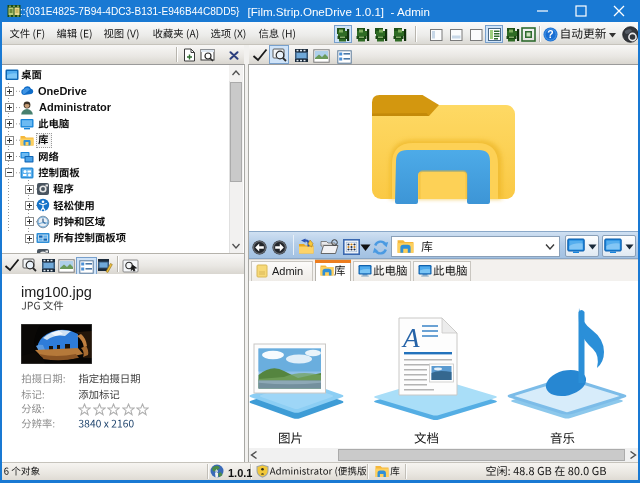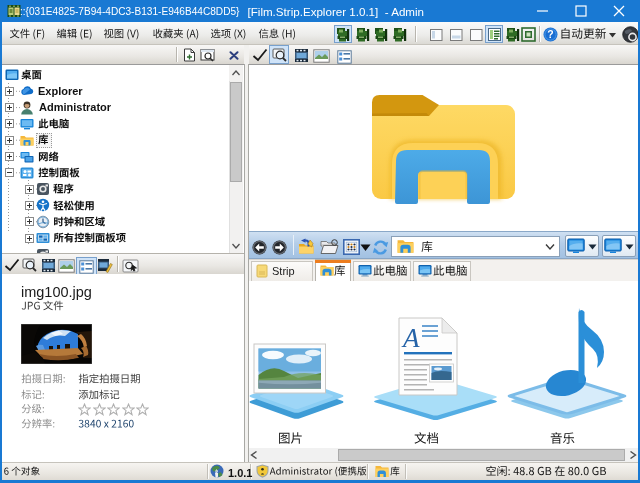--- a/index.html
+++ b/index.html
@@ -13,21 +13,21 @@
 <rect x="2" y="1.6" width="2" height="1.2" fill="#8fae5f"></rect>
     <rect x="6" y="1.6" width="2" height="1.2" fill="#8fae5f"></rect>
     <rect x="10" y="1.6" width="2" height="1.2" fill="#8fae5f"></rect>
 <rect x="2" y="11.4" width="2" height="1.2" fill="#8fae5f"></rect>
     <rect x="6" y="11.4" width="2" height="1.2" fill="#8fae5f"></rect>
     <rect x="10" y="11.4" width="2" height="1.2" fill="#8fae5f"></rect>
 <rect x="2.5" y="5" width="3" height="4" fill="#6a8a3a"></rect>
     <rect x="8.5" y="5" width="3" height="4" fill="#c8b860"></rect>
 </svg>
 <div style="position:absolute;left:20px;top:6px;font:10.1px 'Liberation Sans',sans-serif;color:#fff;white-space:pre">::{031E4825-7B94-4DC3-B131-E946B44C8DD5}</div>
-<div style="position:absolute;left:247.5px;top:5.3px;font:11.6px 'Liberation Sans',sans-serif;color:#fff;white-space:pre">[Film.Strip.Explorer 1.0.1]  - Admin</div>
+<div style="position:absolute;left:247.5px;top:5.3px;font:11.6px 'Liberation Sans',sans-serif;color:#fff;white-space:pre">[Film.Strip.OneDrive 1.0.1]  - Admin</div>
 <svg class="abs" style="left:536px;top:0" width="104" height="22" viewBox="0 0 104 22" fill="none" stroke="#fff">
     <line x1="1" y1="11" x2="12" y2="11" stroke-width="1.2"></line>
     <rect x="40" y="6" width="10" height="10" stroke-width="1.2"></rect>
     <path d="M78 6 L88 16 M88 6 L78 16" stroke-width="1.3"></path>
   </svg>
 <div style="position:absolute;left:0px;top:22px;width:640px;height:23px;background:linear-gradient(#fafafa,#ececea 60%,#dbd9d4);border-bottom:1px solid #c6c3bc"></div>
 <div style="position:absolute;left:9px;top:25.8px;width:37px;height:15px">
     <svg width="37" height="15" viewBox="0 -11.7 37 15.4" style="position:absolute;overflow:visible" fill="#1a1a1a">
       <g transform="translate(0.0,0) scale(0.01060,-0.01060)">
         <path d="M423 823C453 774 485 707 497 666L580 693C566 734 531 799 501 847ZM50 664V590H206C265 438 344 307 447 200C337 108 202 40 36 -7C51 -25 75 -60 83 -78C250 -24 389 48 502 146C615 46 751 -28 915 -73C928 -52 950 -20 967 -4C807 36 671 107 560 201C661 304 738 432 796 590H954V664ZM504 253C410 348 336 462 284 590H711C661 455 592 344 504 253Z"></path>
@@ -298,21 +298,21 @@
   </div>
 <svg class="abs" style="left:4.5px;top:86.8px" width="9" height="9" viewBox="0 0 9 9">
     <rect x="0.5" y="0.5" width="8" height="8" fill="#fff" stroke="#8a8a8a"></rect>
     <line x1="2" y1="4.5" x2="7" y2="4.5" stroke="#333" stroke-width="1"></line>
     <line x1="4.5" y1="2" x2="4.5" y2="7" stroke="#333" stroke-width="1"></line>
   </svg>
 <svg class="abs" style="left:20px;top:84.3px" width="14" height="14" viewBox="0 0 14 14">
     <path d="M4 11 a3 3 0 0 1 -0.5 -5.9 A4 4 0 0 1 11 4.8 a2.6 2.6 0 0 1 0.3 5.1 Z" fill="#0f6cc8"></path>
     <path d="M4.2 10.2 a2.4 2.4 0 0 1 0 -4.6 A3.2 3.2 0 0 1 10 5.5" fill="#3f94e4"></path>
   </svg>
-<div style="position:absolute;left:38px;top:84.8px;font:700 11px 'Liberation Sans',sans-serif;color:#111;white-space:pre">Explorer</div>
+<div style="position:absolute;left:38px;top:84.8px;font:700 11px 'Liberation Sans',sans-serif;color:#111;white-space:pre">OneDrive</div>
 <svg class="abs" style="left:4.5px;top:103.1px" width="9" height="9" viewBox="0 0 9 9">
     <rect x="0.5" y="0.5" width="8" height="8" fill="#fff" stroke="#8a8a8a"></rect>
     <line x1="2" y1="4.5" x2="7" y2="4.5" stroke="#333" stroke-width="1"></line>
     <line x1="4.5" y1="2" x2="4.5" y2="7" stroke="#333" stroke-width="1"></line>
   </svg>
 <svg class="abs" style="left:20px;top:100.6px" width="14" height="14" viewBox="0 0 14 14">
     <circle cx="7" cy="4" r="3.4" fill="#3f3428"></circle>
     <path d="M1.2 13.5 a5.8 5.4 0 0 1 11.6 0 Z" fill="#47806e"></path>
     <circle cx="7" cy="4.6" r="2.4" fill="#c89e78"></circle>
     <path d="M3.8 4.2 q3 -2.6 6.4 0 l-0.4 -2 q-2.8 -1.8 -5.6 0 Z" fill="#3f3428"></path>
@@ -918,21 +918,21 @@
 </svg>
 <svg class="abs" style="left:625px;top:244px" width="9" height="7">
     <path d="M0.5 0.5 L4.5 5.5 L8.5 0.5 Z" fill="#1a2a3a"></path>
   </svg>
 <div style="position:absolute;left:249px;top:259px;width:391px;height:22px;background:#f3f1ee;border-top:1px solid #d8d5d0"></div>
 <div style="position:absolute;left:251px;top:261px;width:62px;height:20px;background:linear-gradient(#fcfbfa,#efece8);border:1px solid #c9c6c0;border-bottom:none"></div>
 <svg class="abs" style="left:256px;top:264px" width="12" height="14" viewBox="0 0 12 14">
     <rect x="1" y="1" width="10" height="12" rx="1" fill="#f7d978" stroke="#d8b858"></rect>
     <rect x="3" y="7" width="6" height="4" fill="#e8c868"></rect>
   </svg>
-<div style="position:absolute;left:272px;top:265px;font:400 11px 'Liberation Sans',sans-serif;color:#1a1a1a;white-space:pre">Strip</div>
+<div style="position:absolute;left:272px;top:265px;font:400 11px 'Liberation Sans',sans-serif;color:#1a1a1a;white-space:pre">Admin</div>
 <div style="position:absolute;left:315px;top:259px;width:36px;height:22px;background:#fff;border:1px solid #b5b2ac;border-bottom:none"></div>
 <div style="position:absolute;left:315px;top:260px;width:36px;height:3px;background:#ed7d1e"></div>
 <svg class="abs" style="left:320px;top:263px" width="14" height="14" viewBox="0 0 14 14">
 <path d="M0.5 2.5 h5 l1.5 1.5 h6.5 v8.5 h-13 Z" fill="#f5b73a"></path>
     <rect x="0.5" y="4" width="13" height="8.5" fill="#fdd05e"></rect>
 <path d="M2.5 12.5 v-4 q0 -2.8 2.8 -2.8 h3.4 q2.8 0 2.8 2.8 v4 h-2.6 v-3.2 h-3.8 v3.2 Z" fill="#2e8fd8"></path>
   </svg>
 <div style="position:absolute;left:334px;top:261.9px;width:12px;height:16px">
     <svg width="12" height="17" viewBox="0 -12.7 12 16.7" style="position:absolute;overflow:visible" fill="#1a1a1a">
       <g transform="translate(0.0,0) scale(0.01150,-0.01150)">

